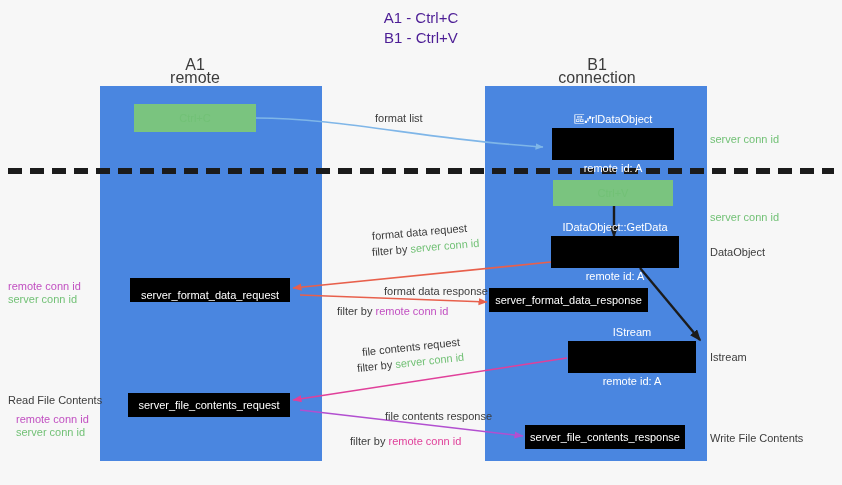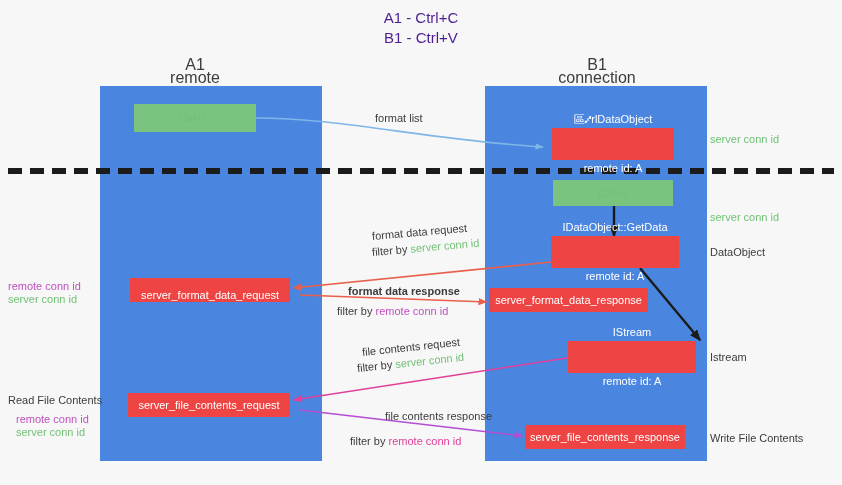--- a/index.html
+++ b/index.html
@@ -63,21 +63,21 @@
     display: flex;
     flex-direction: column;
     align-items: center;
     justify-content: center;
     text-align: center;
     font-size: 11px;
     line-height: 13px;
     color: #ffffff;
   }
   .node.orange { background: #f9b champion; }
-  .node.orange { background: #ef4444; gap: 36px; }
+  .node.orange { background: #000000; gap: 36px; }
   .node.green  { background: #7ac47f; }
 
   
   .ftext {
     position: absolute;
     font-size: 11px;
     line-height: 14px;
     white-space: nowrap;
   }
   .dark   { color: #3c3c3c; }
@@ -196,21 +196,21 @@
     <span>server_file_contents_response</span>
   </div>
 
   <div class="ftext dark" style="left:375px; top:111px;">format list</div>
 
   <div class="ftext dark" style="left:372px; top:229px; transform:rotate(-5deg); transform-origin:left center;">format data request</div>
   <div class="ftext" style="left:372px; top:245px; transform:rotate(-5deg); transform-origin:left center;">
     <span class="dark">filter by </span><span class="green">server conn id</span>
   </div>
 
-  <div class="ftext dark" style="left:348px; top:284px;font-weight:bold;">format data response</div>
+  <div class="ftext dark" style="left:384px; top:284px;">format data response</div>
   <div class="ftext" style="left:337px; top:304px;">
     <span class="dark">filter by </span><span class="magenta">remote conn id</span>
   </div>
 
   <div class="ftext dark" style="left:362px; top:345px; transform:rotate(-6deg); transform-origin:left center;">file contents request</div>
   <div class="ftext" style="left:357px; top:361px; transform:rotate(-6deg); transform-origin:left center;">
     <span class="dark">filter by </span><span class="green">server conn id</span>
   </div>
 
   <div class="ftext dark" style="left:376px; top:409px;margin-left:9px;">file contents response</div>

